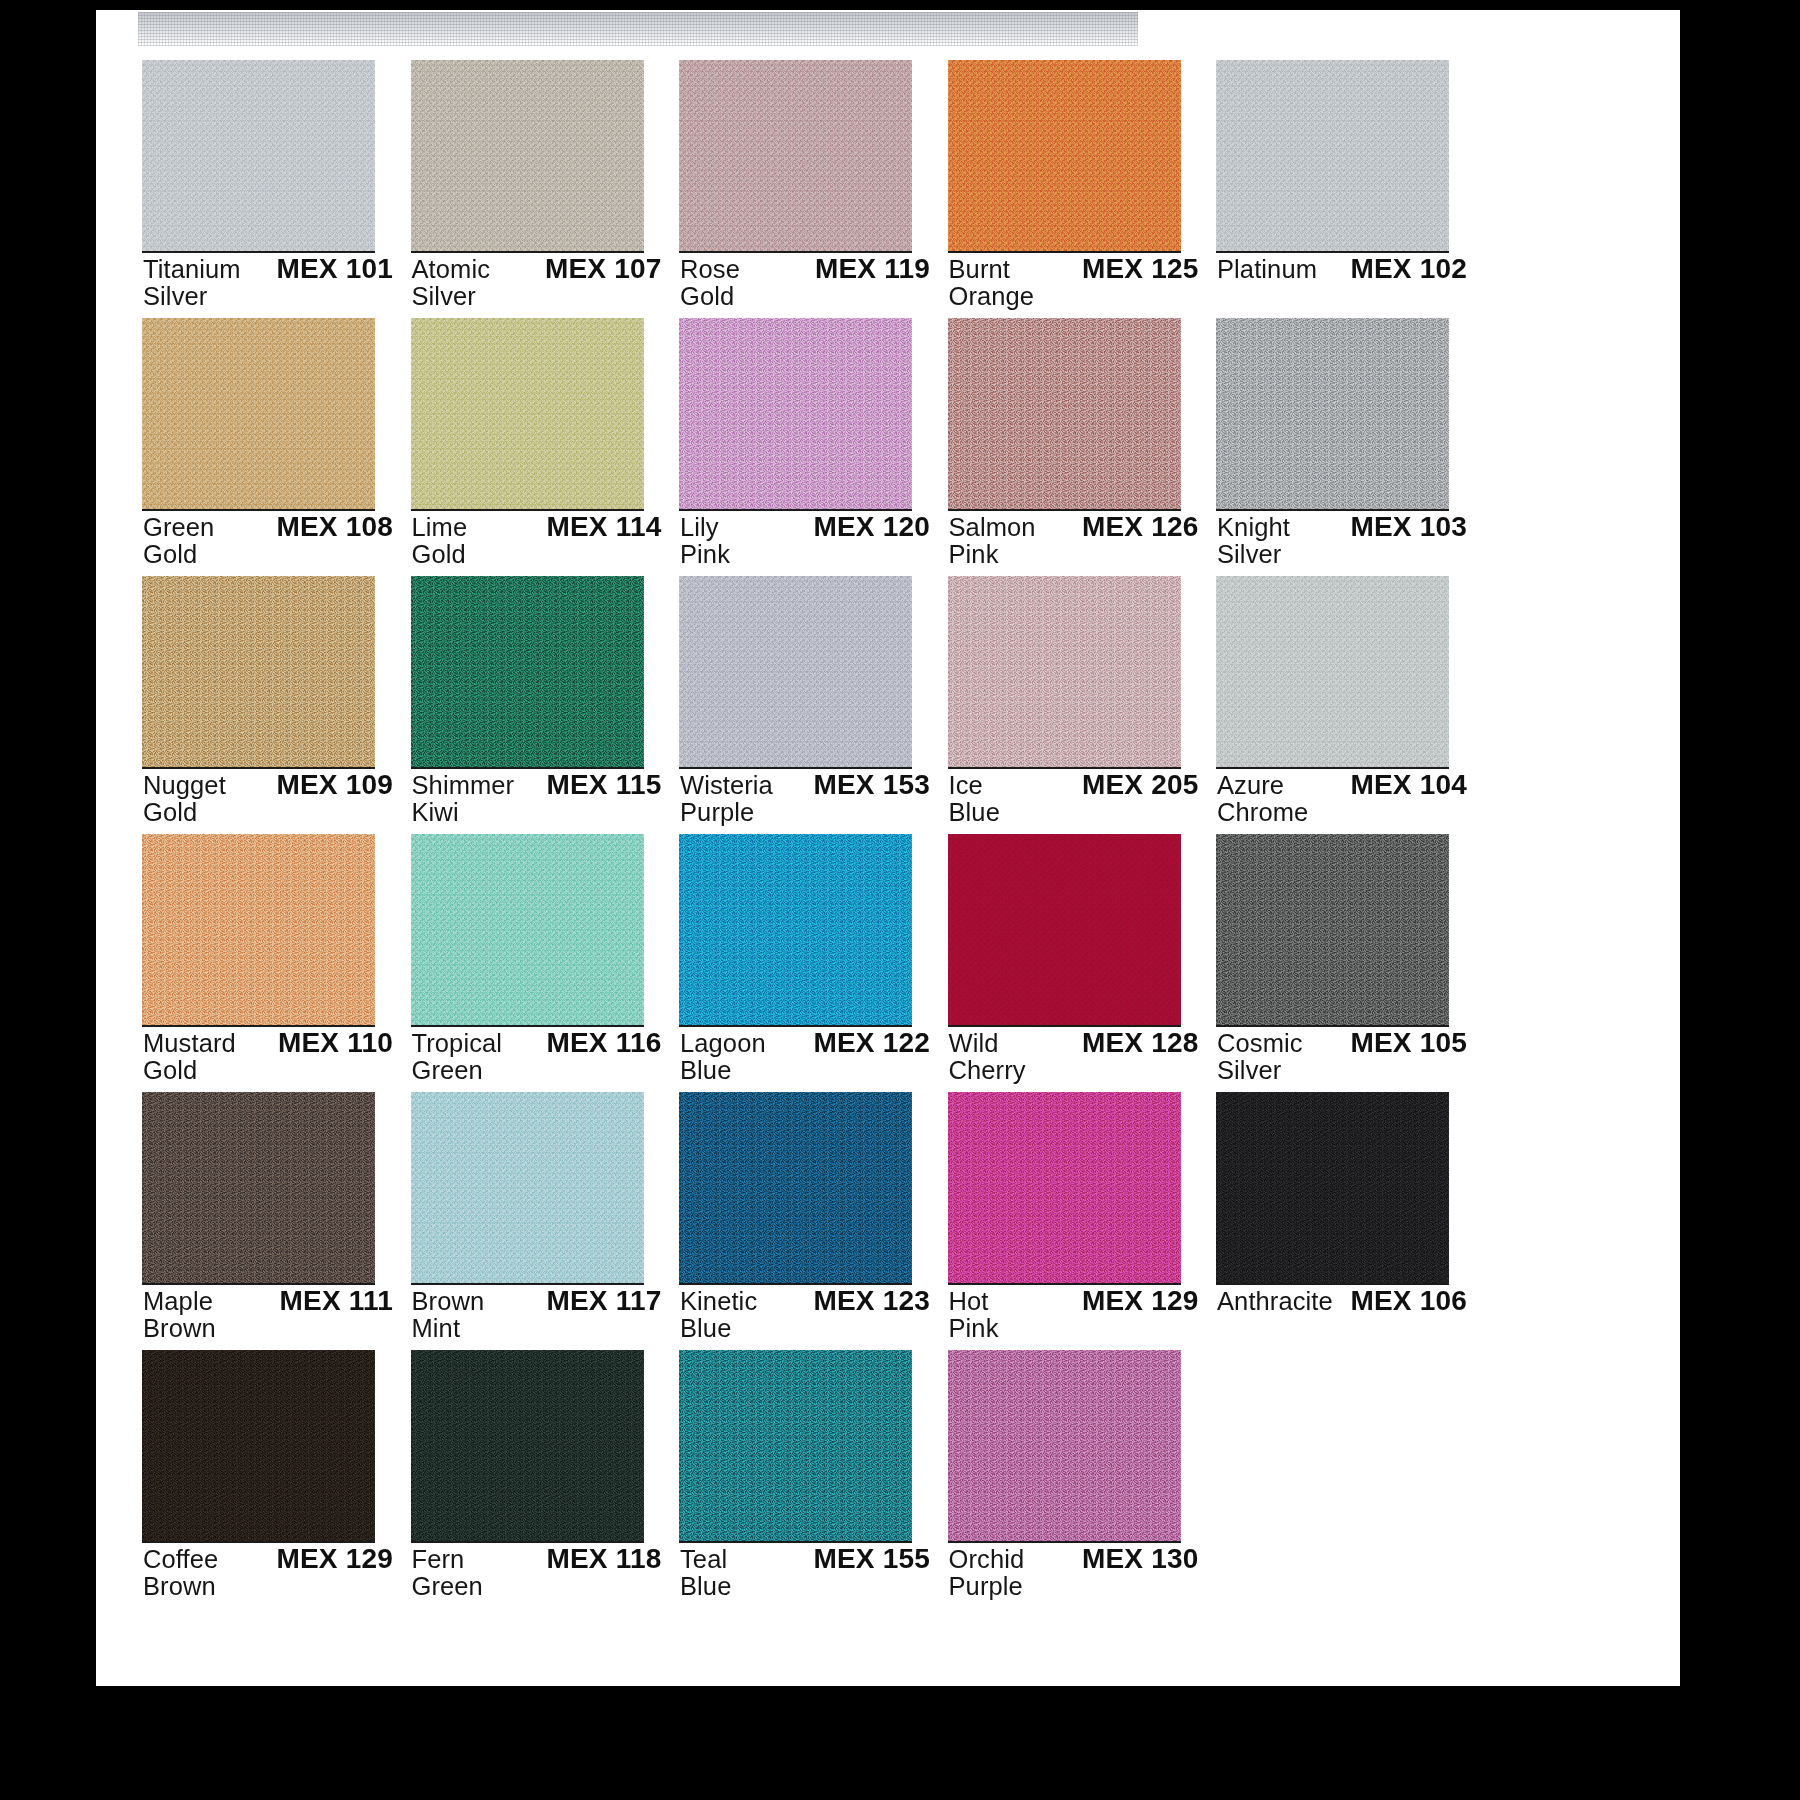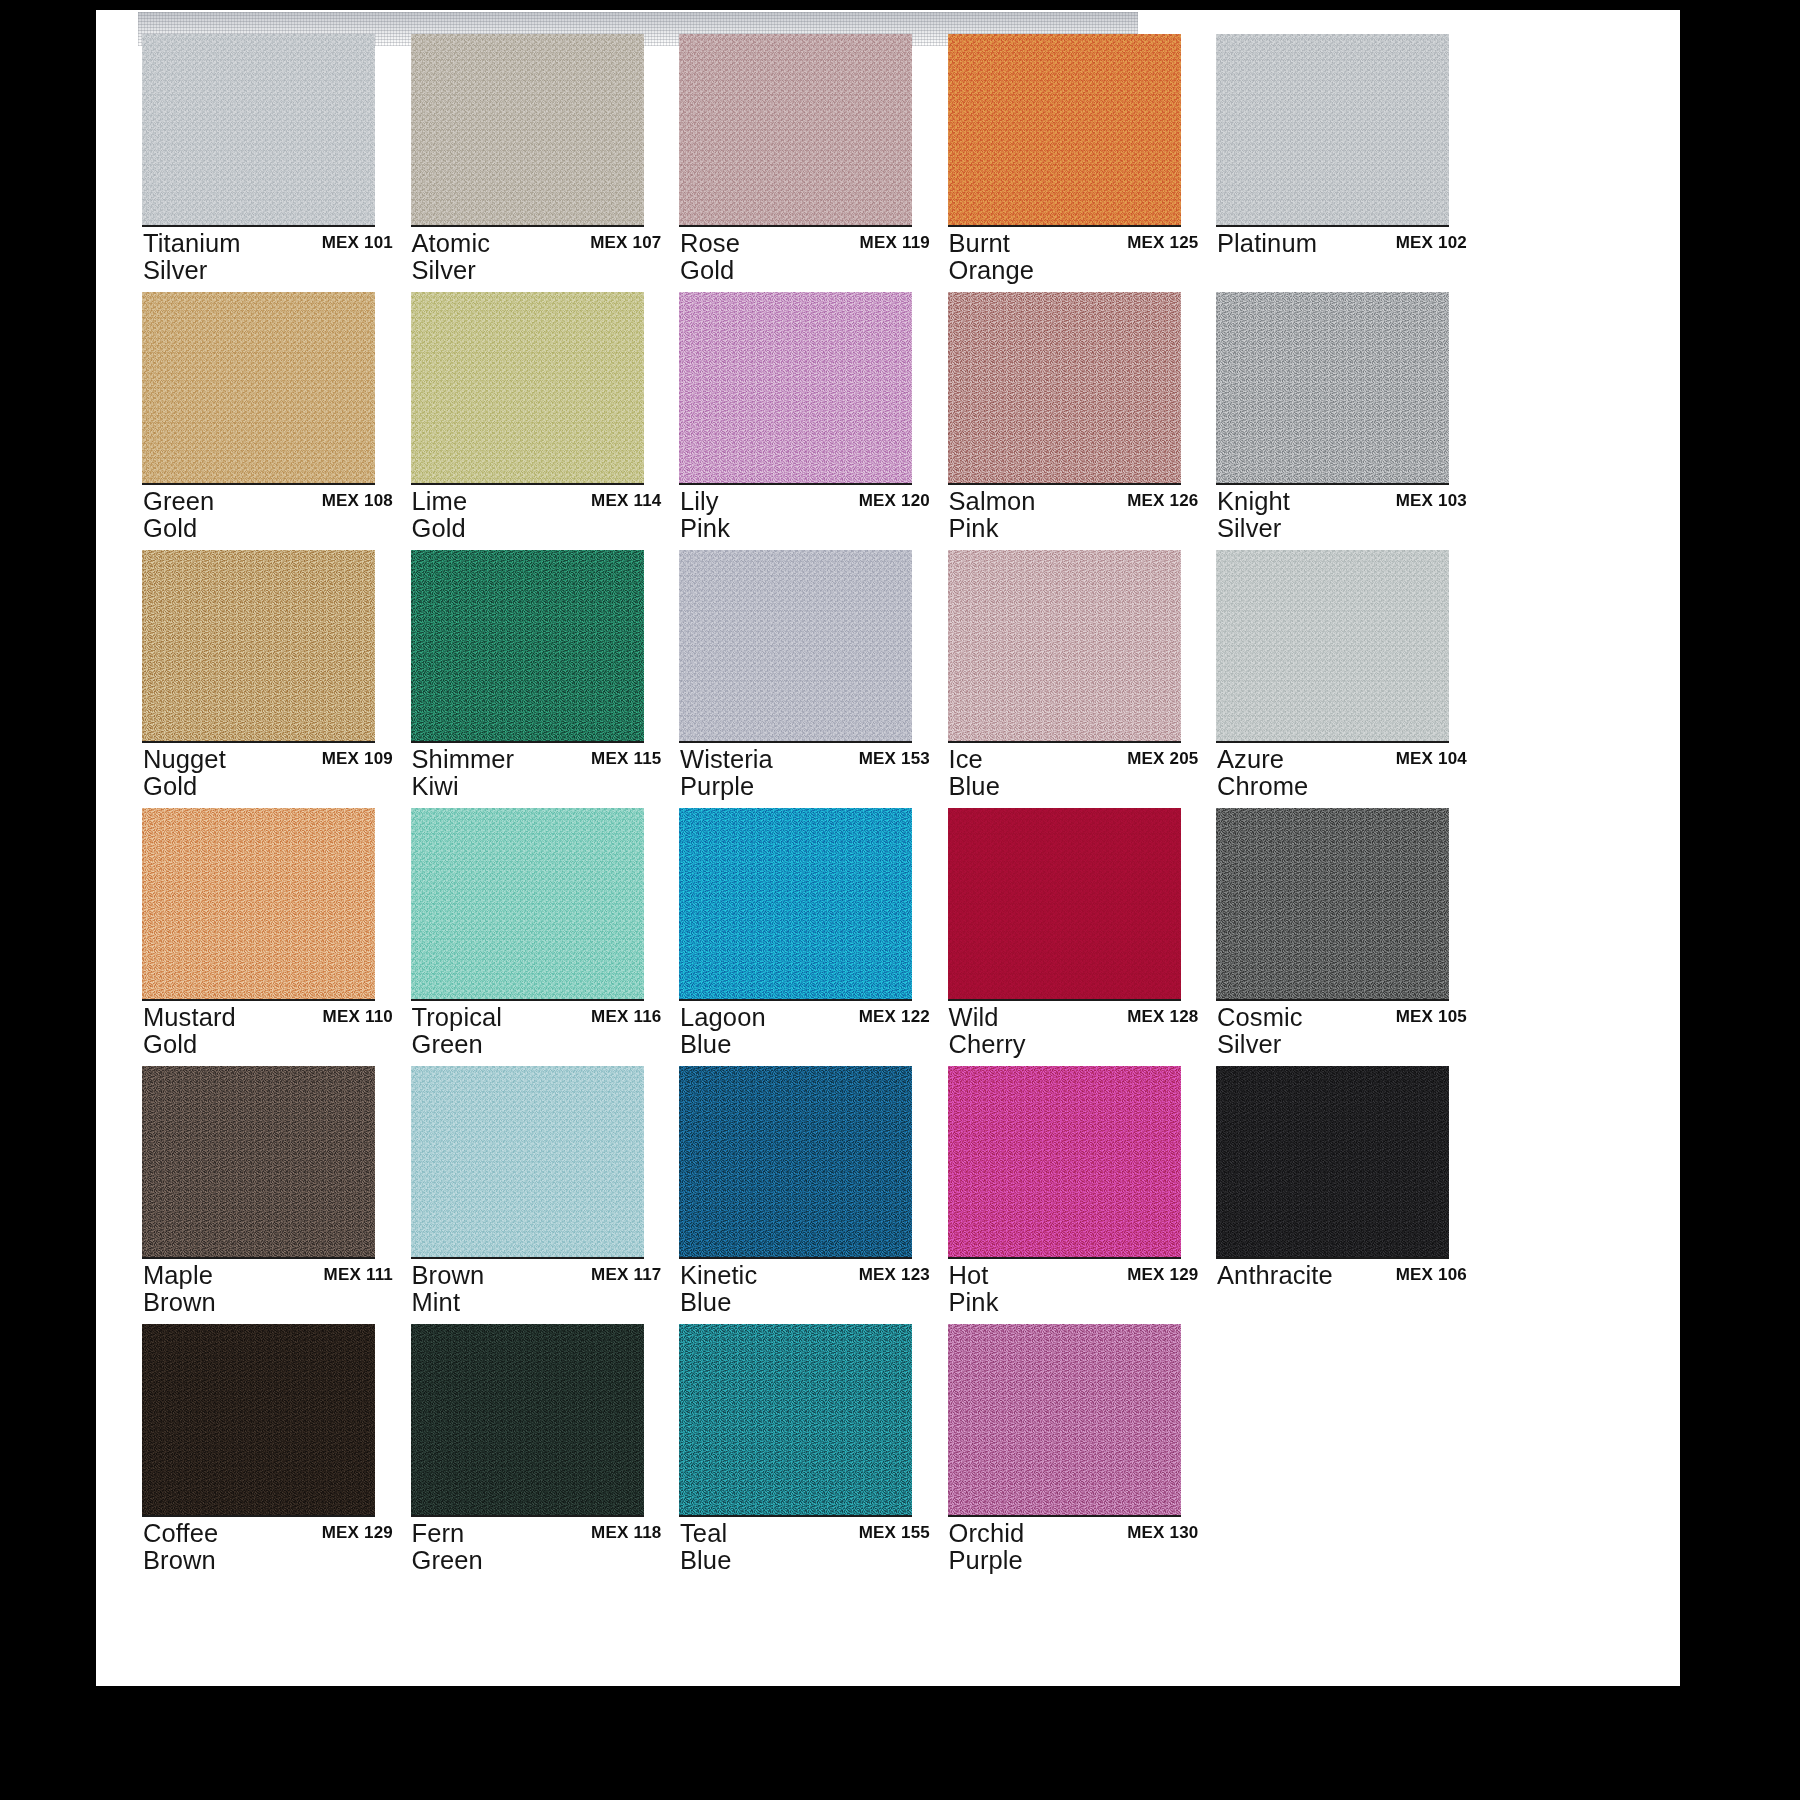--- a/index.html
+++ b/index.html
@@ -34,21 +34,21 @@
   #grid{
     position:absolute;
     left:46px; top:24px;
     width:1360px;
     display:grid;
     grid-template-columns:repeat(5, 267px);
     column-gap:1.5px;
     grid-auto-rows:256px;
     row-gap:2px;
   }
-  .cell{ position:relative; width:267px; }
+  .cell{ position:relative; width:267px;margin-top:26px; }
 
   .swatch{
     position:relative;
     width:233px;
     height:191px;
     border-bottom:2.5px solid #1b1b1b;
     overflow:hidden;
     background-clip:padding-box;
   }
   
@@ -93,21 +93,21 @@
     font-size:25.5px;
     line-height:26.5px;
     color:#161616;
     letter-spacing:.1px;
     white-space:pre-line;
     font-weight:400;
   }
   .code{
     position:absolute;
     right:8px; top:0;
-    font-size:17px;
+    font-size:28px;
     line-height:26.5px;
     font-weight:700;
     color:#101010;
     letter-spacing:.2px;
     white-space:nowrap;
   }
 </style>
 </head>
 <body>
 

